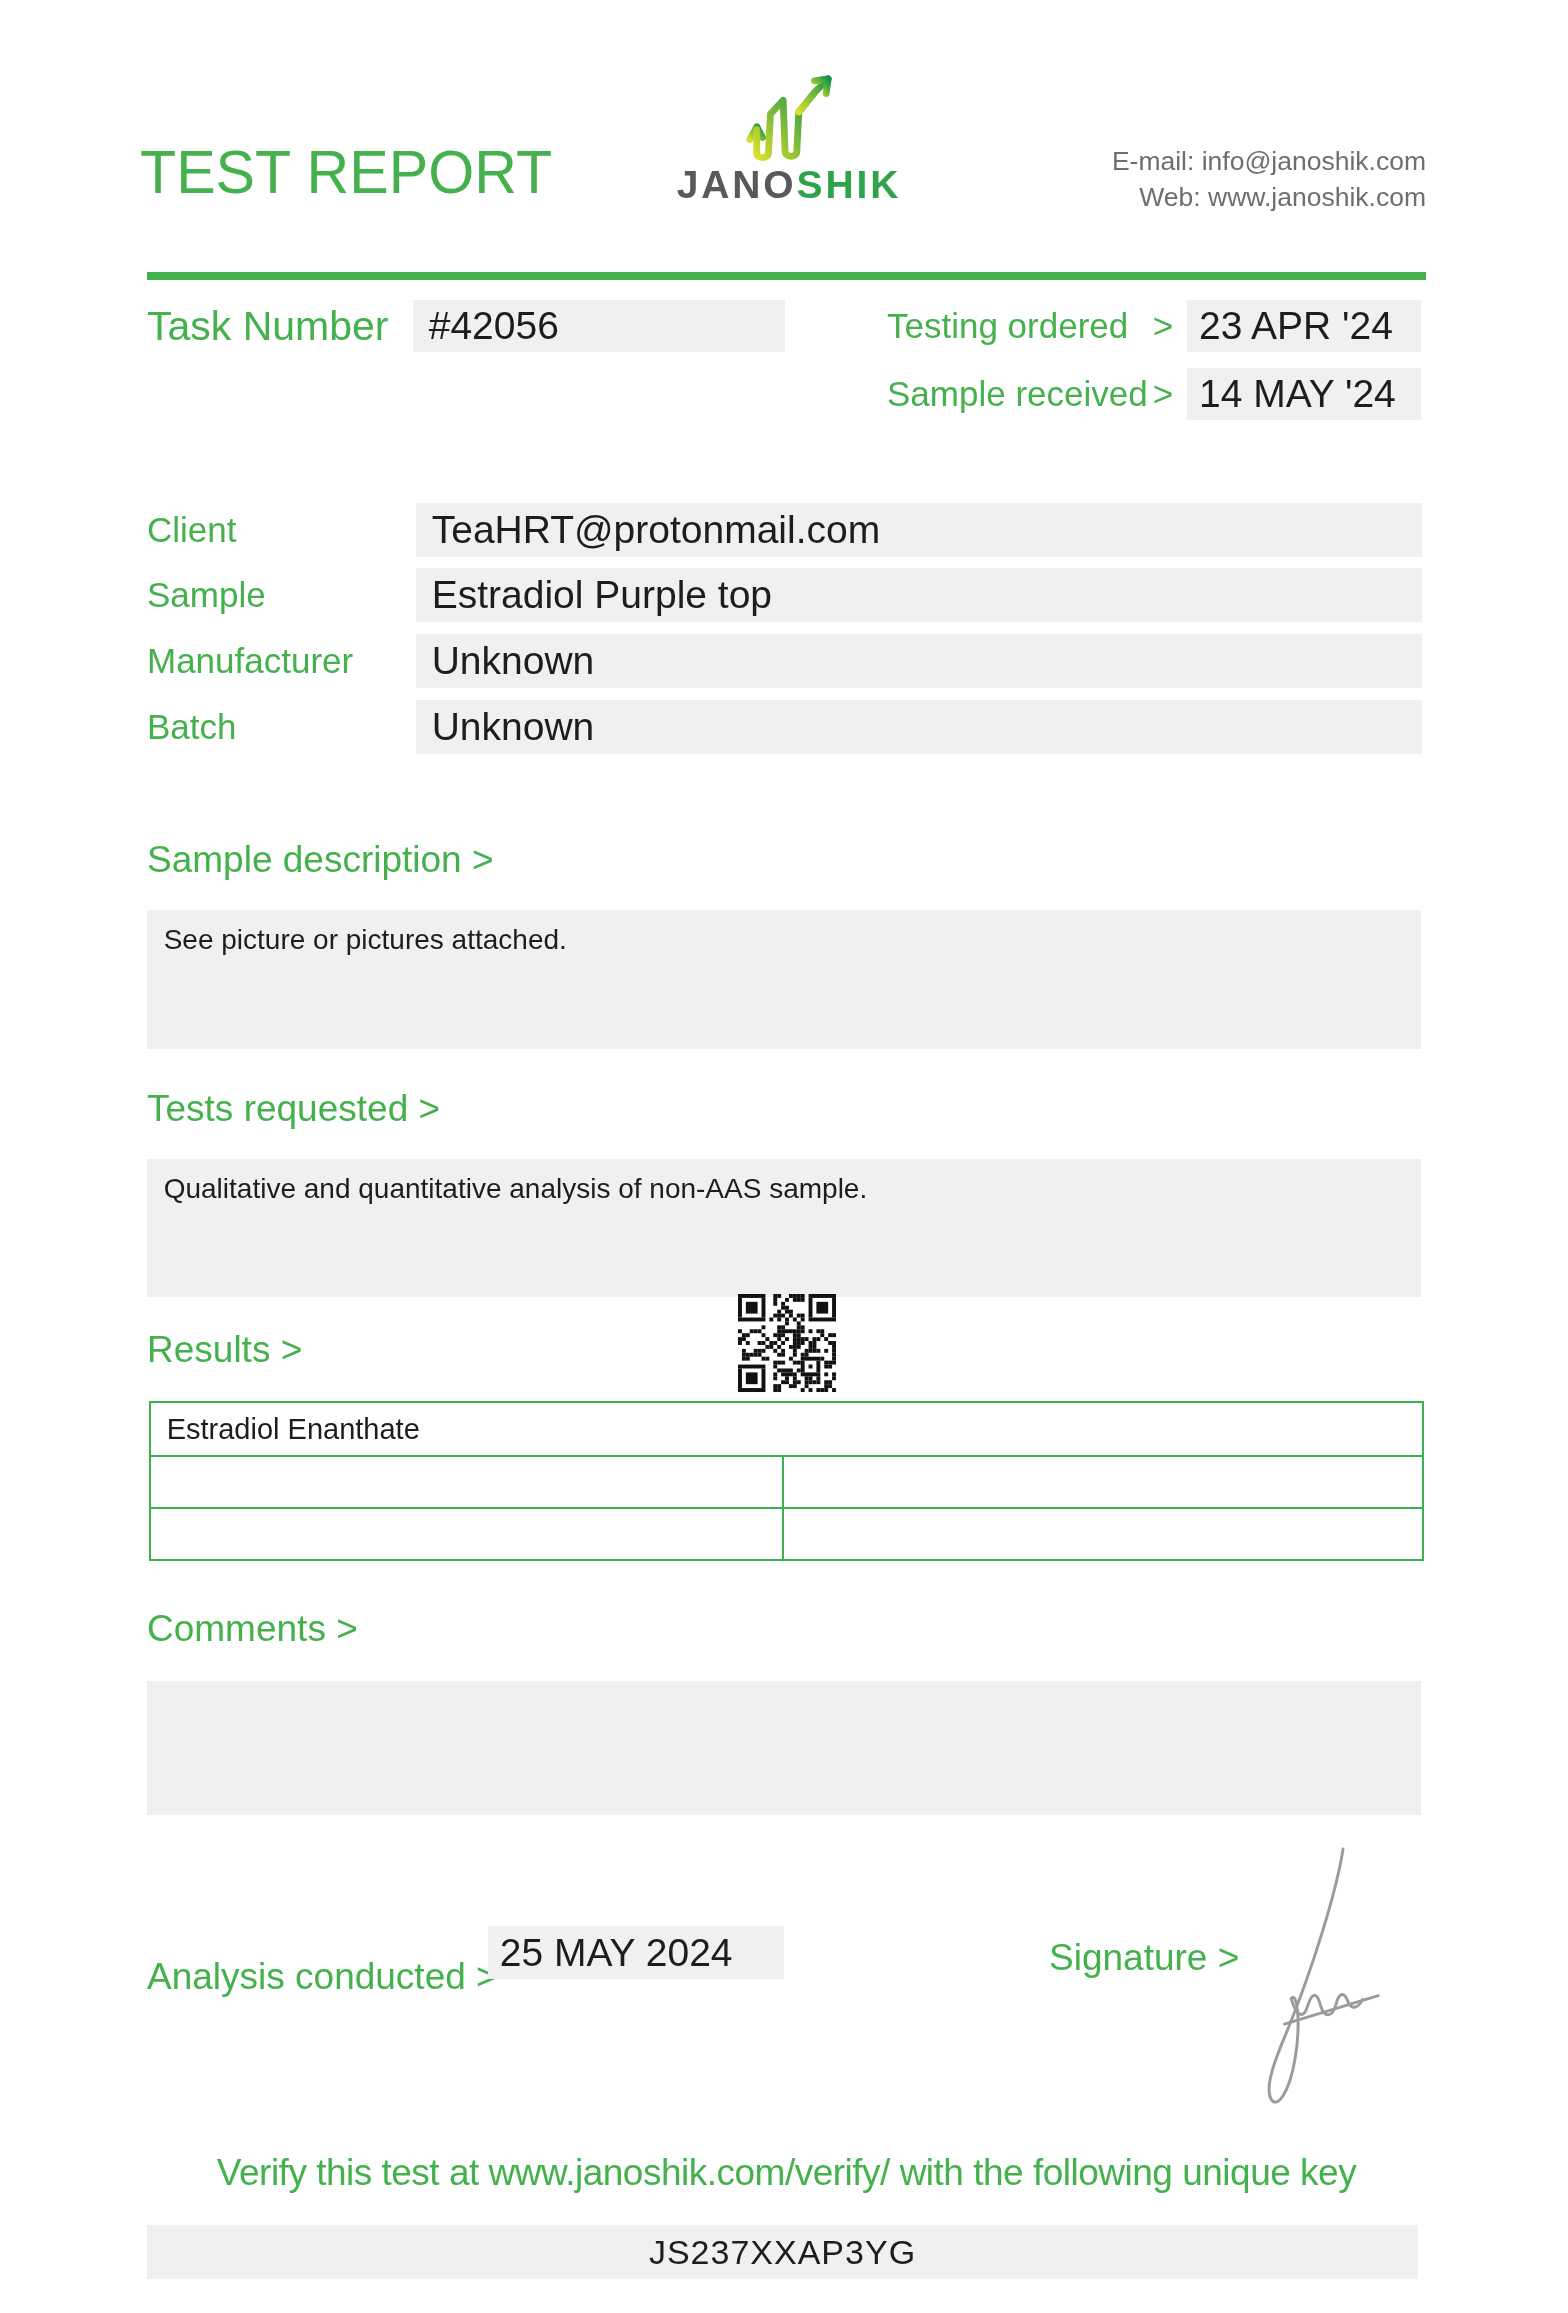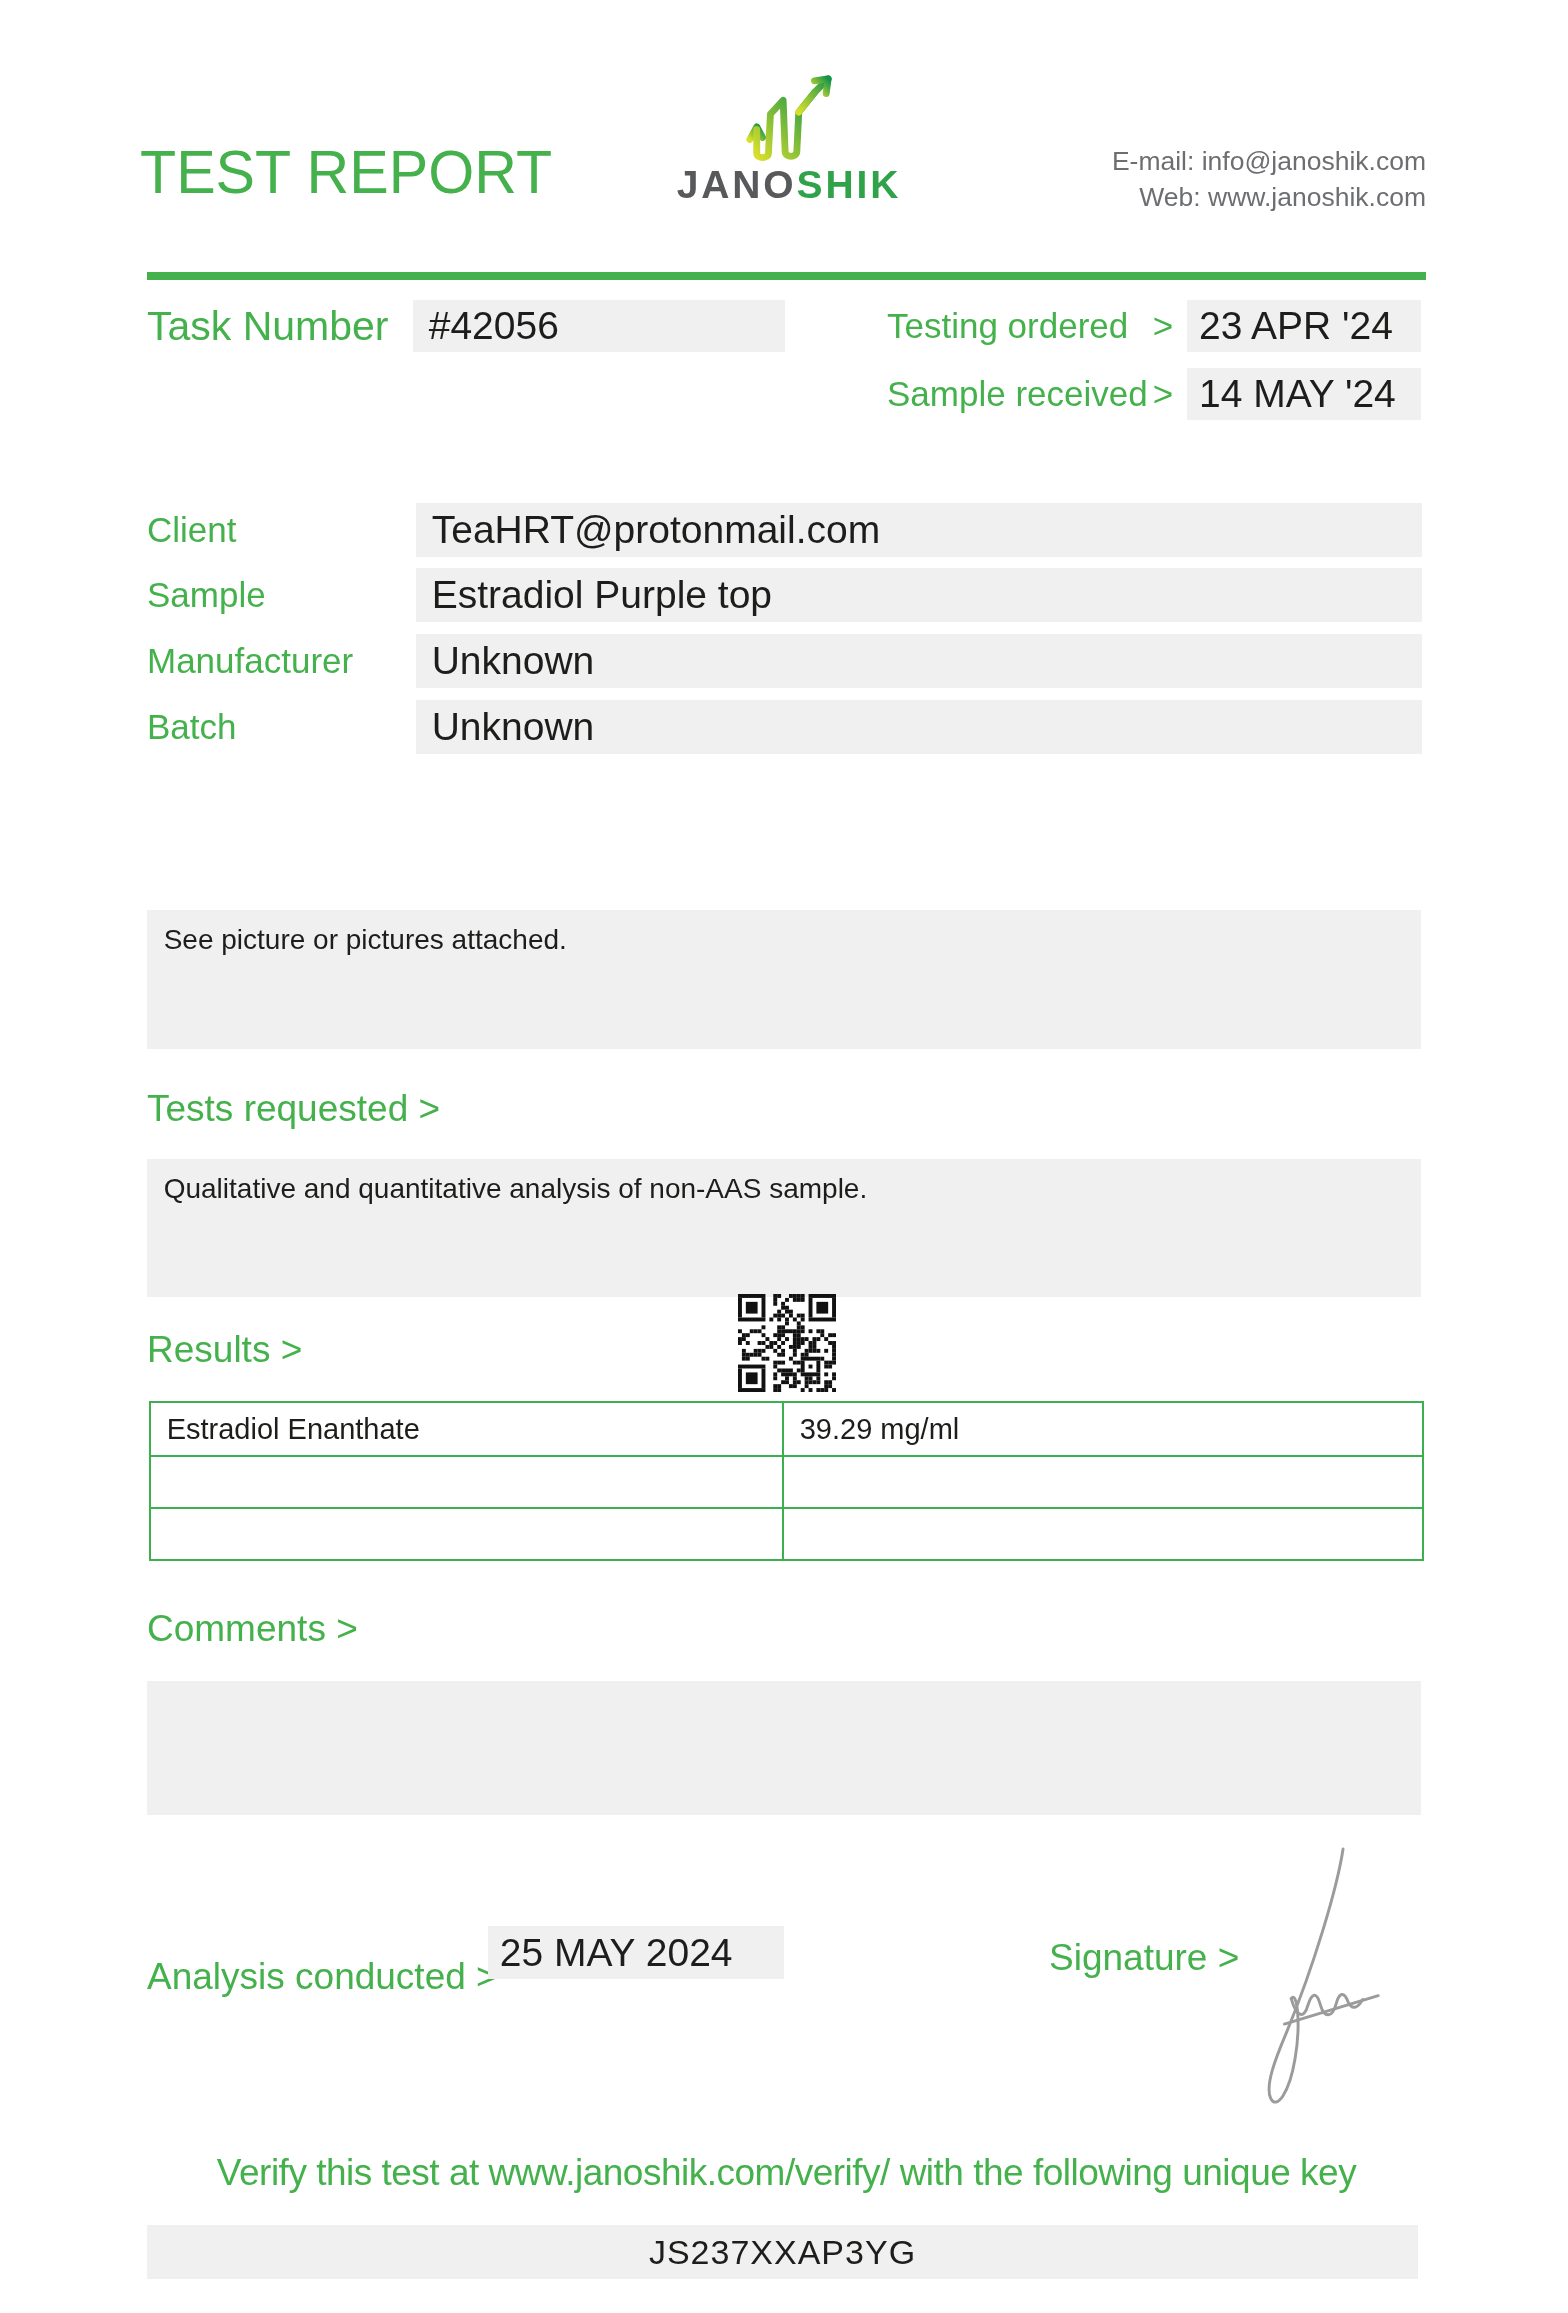--- a/index.html
+++ b/index.html
@@ -139,20 +139,21 @@
       <span>Unknown</span>
     </div>
   </div>
   <div class="info-row i3">
     <span class="lbl">Batch</span>
     <div class="fld">
       <span>Unknown</span>
     </div>
   </div>
 
+  <div class="sec-h h-sdesc">Sample description &gt;</div>
   <div class="box b-sdesc">
     <span>See picture or pictures attached.</span>
   </div>
 
   <div class="sec-h h-tests">Tests requested &gt;</div>
   <div class="box b-tests">
     <span>Qualitative and quantitative analysis of non-AAS sample.</span>
   </div>
 
   <div class="sec-h h-results">Results &gt;</div>
@@ -357,21 +358,20 @@
       <rect x="72" y="96" width="4" height="4" fill="#111"></rect>
       <rect x="80" y="96" width="4" height="4" fill="#111"></rect>
       <rect x="84" y="96" width="4" height="4" fill="#111"></rect>
       <rect x="88" y="96" width="4" height="4" fill="#111"></rect>
       <rect x="96" y="96" width="4" height="4" fill="#111"></rect>
     </svg>
 
   <div class="results-table">
     <div class="t-row">
       <div class="t-cell">Estradiol Enanthate</div>
-      <div class="t-cell">39.29 mg/ml</div>
     </div>
     <div class="t-row">
       <div class="t-cell"></div>
       <div class="t-cell"></div>
     </div>
     <div class="t-row">
       <div class="t-cell"></div>
       <div class="t-cell"></div>
     </div>
   </div>

